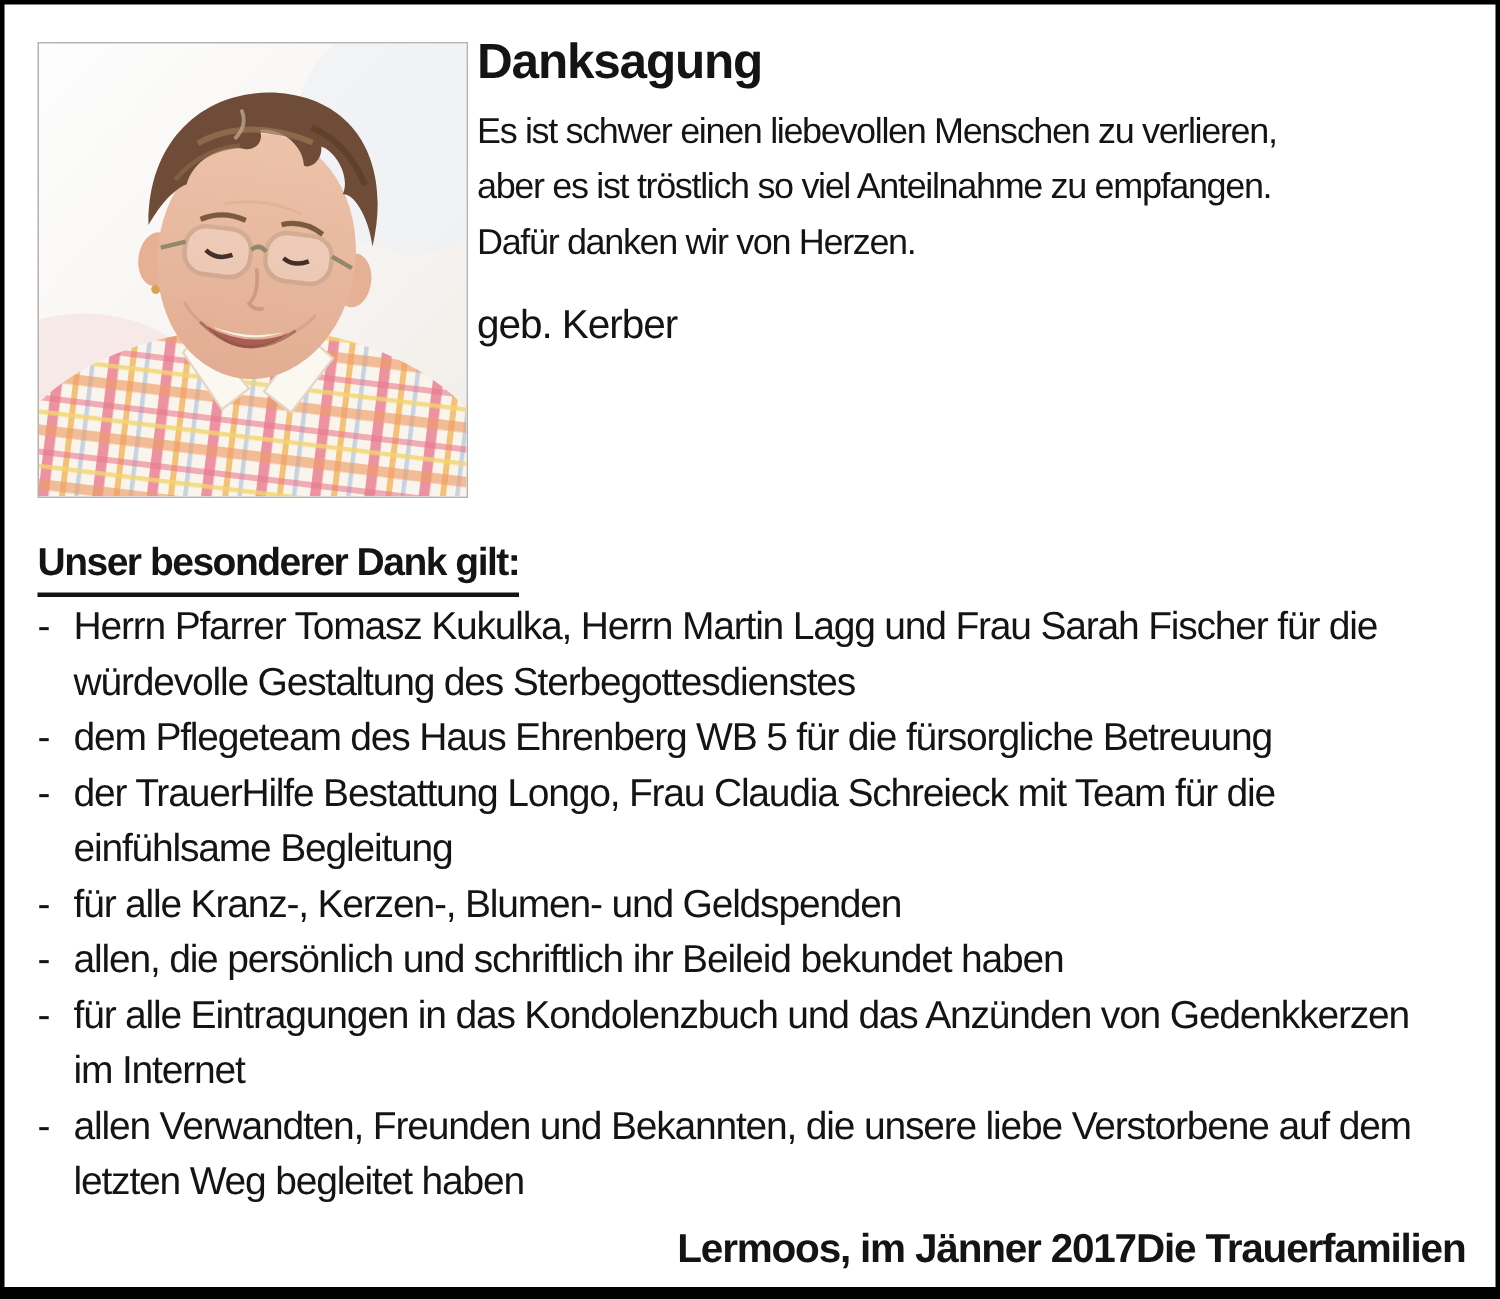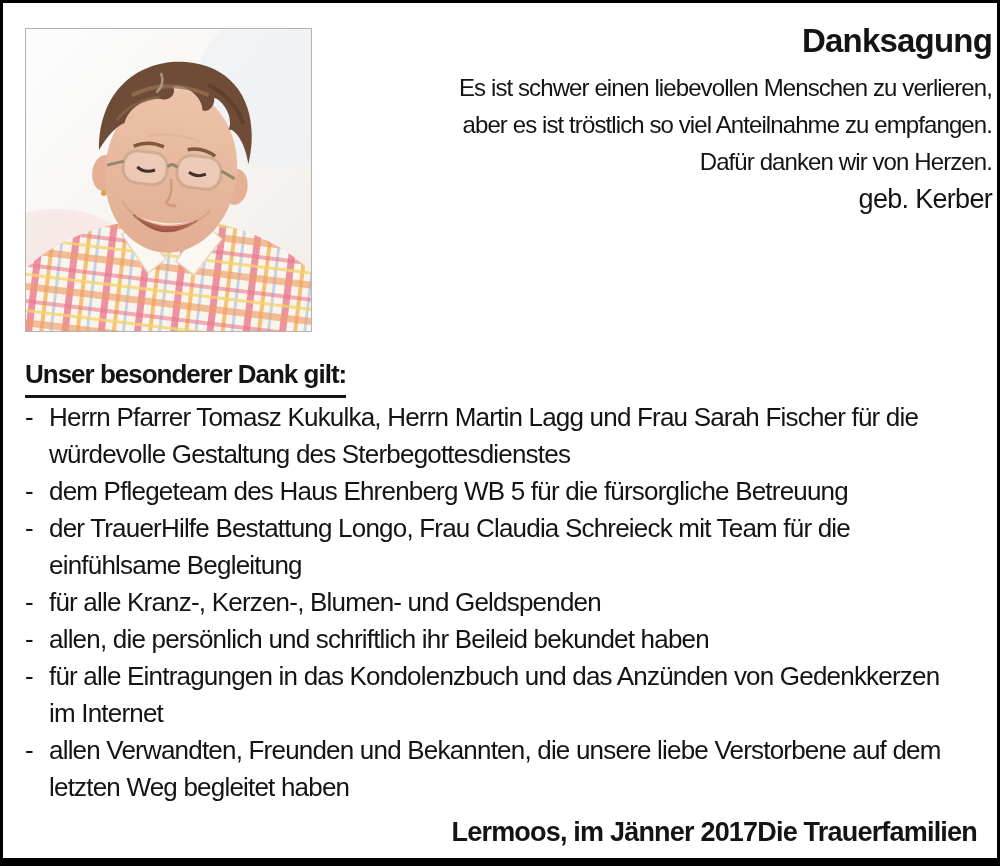--- a/index.html
+++ b/index.html
@@ -25,21 +25,21 @@
     border: 1px solid #b5b2af;
     background: #fbfafa;
     overflow: hidden;
   }
   .photo-frame svg { display: block; width: 100%; height: 100%; }
 
   .top-block {
     position: absolute;
     left: 315px; top: 18px;
     width: 674px;
-    text-align: right;
+    text-align: left;
   }
   .danksagung {
     font-size: 33px;
     font-weight: bold;
     letter-spacing: -0.8px;
     font-stretch: condensed;
     line-height: 40px;
   }
   .intro {
     margin-top: 8px;
@@ -52,21 +52,21 @@
   .name {
     margin-top: 8px;
     font-family: "Liberation Serif", serif;
     font-size: 70px;
     line-height: 74px;
     letter-spacing: -1px;
     font-stretch: condensed;
     white-space: nowrap;
   }
   .maiden {
-    margin-top: 3px;
+    margin-top: 20px;
     font-size: 27px;
     letter-spacing: -0.7px;
     font-stretch: condensed;
     line-height: 32px;
   }
   .dates {
     margin-top: 4px;
     font-size: 30px;
     letter-spacing: -0.6px;
     font-stretch: condensed;

